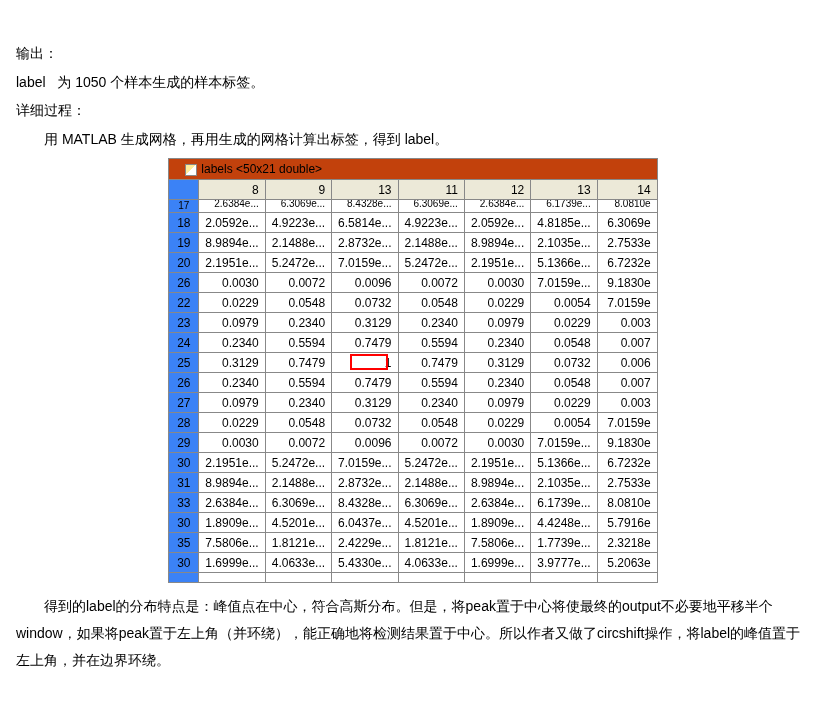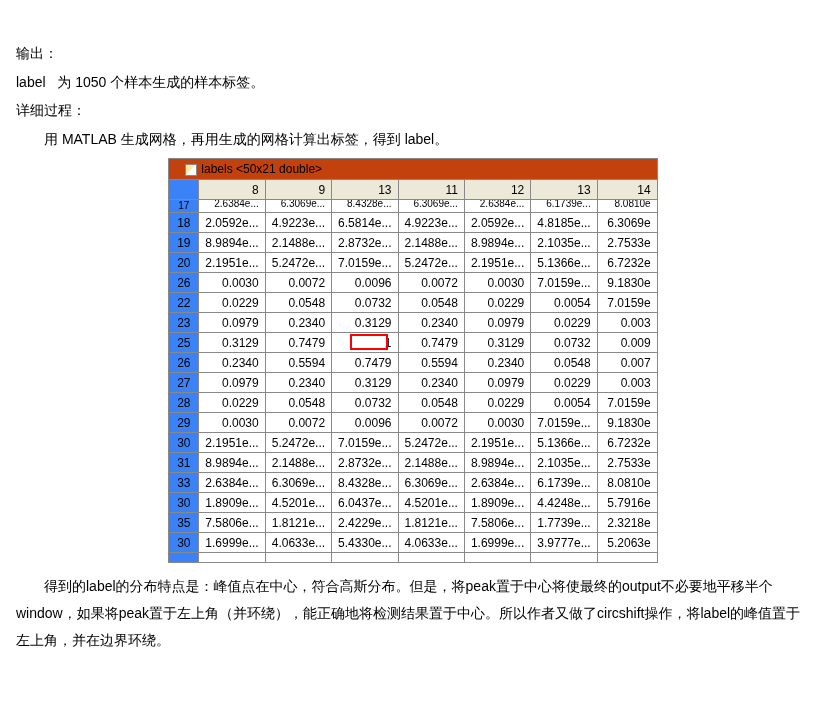--- a/index.html
+++ b/index.html
@@ -185,28 +185,38 @@
           <td class="row-header">23</td>
           <td>0.0979</td>
           <td>0.2340</td>
           <td>0.3129</td>
           <td>0.2340</td>
           <td>0.0979</td>
           <td>0.0229</td>
           <td>0.003</td>
         </tr>
         <tr>
+          <td class="row-header">24</td>
+          <td>0.2340</td>
+          <td>0.5594</td>
+          <td>0.7479</td>
+          <td>0.5594</td>
+          <td>0.2340</td>
+          <td>0.0548</td>
+          <td>0.007</td>
+        </tr>
+        <tr>
           <td class="row-header">25</td>
           <td>0.3129</td>
           <td>0.7479</td>
           <td class="highlight-cell">1<div class="highlight-box" style="left: 18px; top: 1px; width: 38px; height: 16px;"></div></td>
           <td>0.7479</td>
           <td>0.3129</td>
           <td>0.0732</td>
-          <td>0.009</td>
+          <td>0.006</td>
         </tr>
         <tr>
           <td class="row-header">26</td>
           <td>0.2340</td>
           <td>0.5594</td>
           <td>0.7479</td>
           <td>0.5594</td>
           <td>0.2340</td>
           <td>0.0548</td>
           <td>0.007</td>

